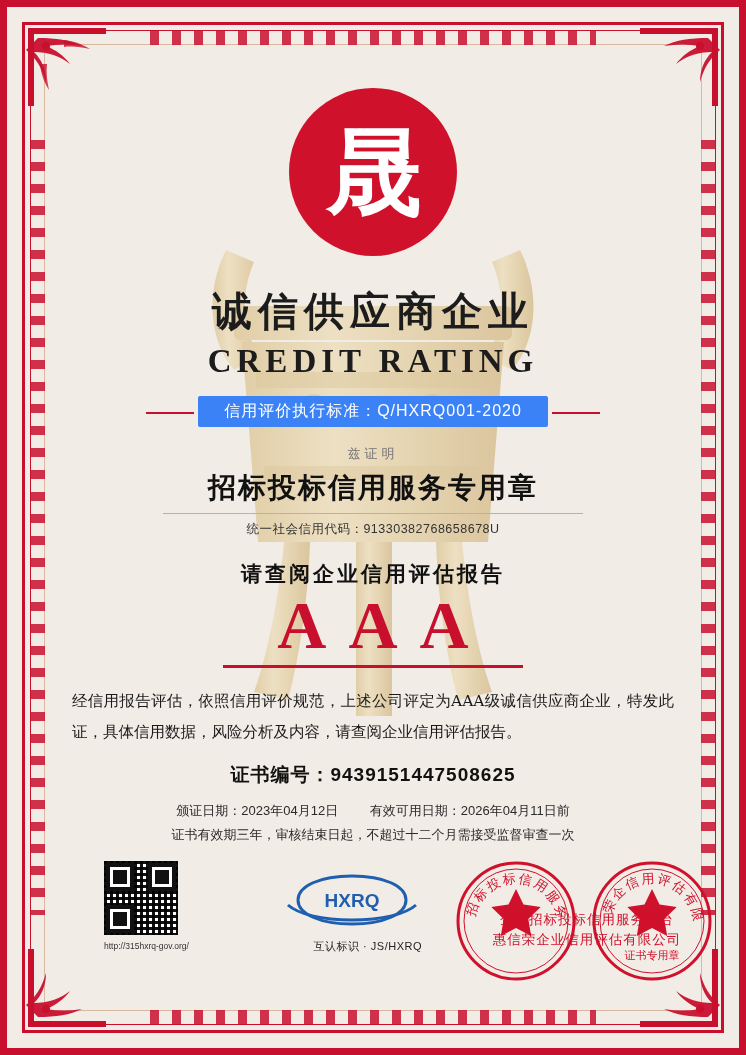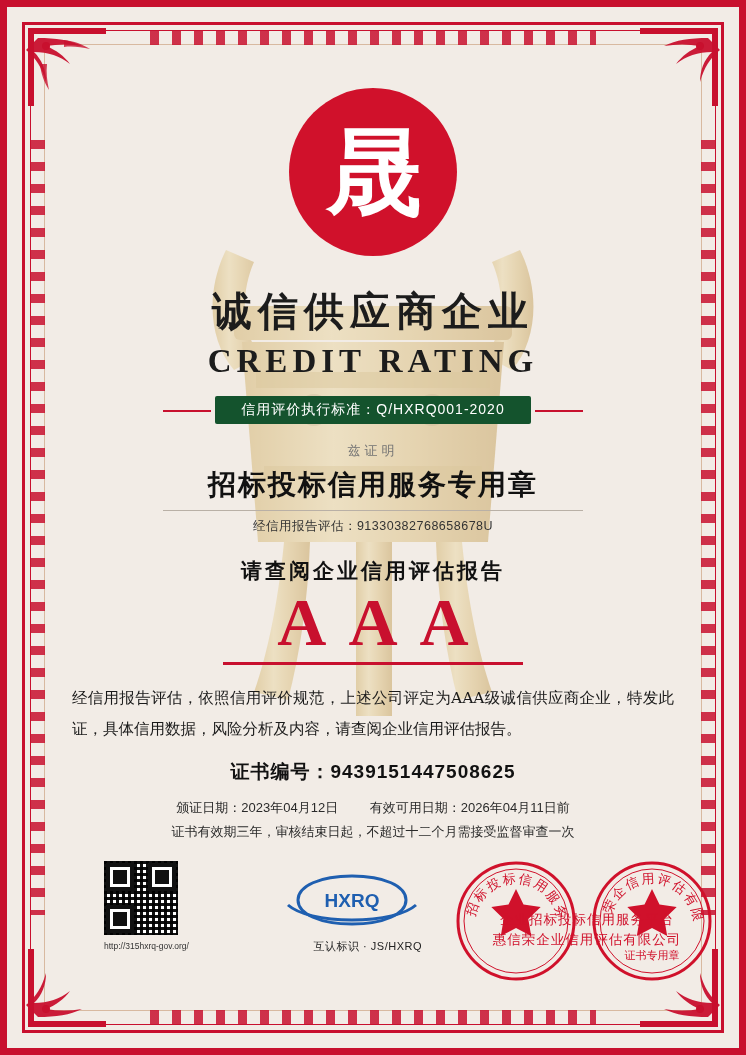--- a/index.html
+++ b/index.html
@@ -142,23 +142,23 @@
     font-family: "Liberation Serif", serif;
     font-size: 33px;
     font-weight: bold;
     letter-spacing: 5px;
     color: #1c1c1c;
   }
   .std-banner {
     margin: 16px auto 0;
     display: inline-block;
     position: relative;
-    background: #14532d;
+    background: #3b82f6;
     color: #fff;
-    font-size: 14px;
+    font-size: 16px;
     letter-spacing: 1px;
     padding: 5px 26px;
     border-radius: 2px;
   }
   .std-banner:before, .std-banner:after {
     content: "";
     position: absolute;
     top: 50%;
     width: 48px;
     height: 2px;
@@ -423,21 +423,21 @@
     </div>
 
     <div class="title-cn">诚信供应商企业</div>
     <div class="title-en">CREDIT RATING</div>
 
     <div class="std-banner">信用评价执行标准：Q/HXRQ001-2020</div>
 
     <div class="ci-zheng">兹证明</div>
     <div class="company">招标投标信用服务专用章</div>
     <div class="company-underline"></div>
-    <div class="uscc">经信用报告评估：91330382768658678U</div>
+    <div class="uscc">统一社会信用代码：91330382768658678U</div>
 
     <div class="grade-label">请查阅企业信用评估报告</div>
     <div class="grade-value">AAA</div>
     <div class="grade-rule"></div>
 
     <div class="body-text">经信用报告评估，依照信用评价规范，上述公司评定为AAA级诚信供应商企业，特发此证，具体信用数据，风险分析及内容，请查阅企业信用评估报告。</div>
 
     <div class="cert-no">证书编号：9439151447508625</div>
 
     <div class="dates">

